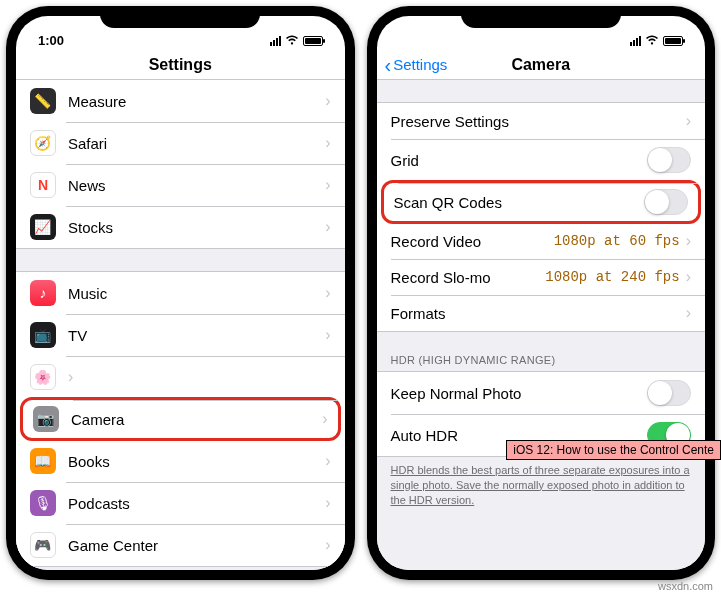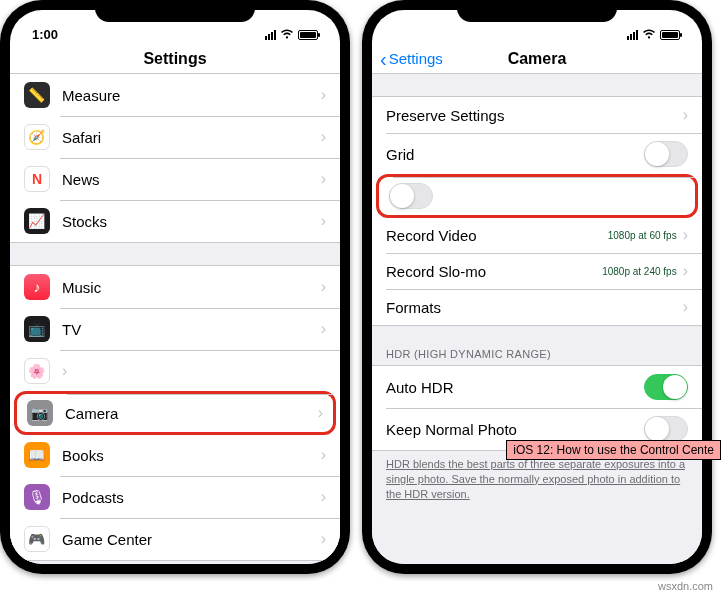--- a/index.html
+++ b/index.html
@@ -4,21 +4,21 @@
 <style>
 * { margin: 0; padding: 0; box-sizing: border-box; -webkit-font-smoothing: antialiased; }
 body {
   background: #fff;
   font-family: -apple-system, "Helvetica Neue", Arial, sans-serif;
   width: 721px;
   height: 594px;
   position: relative;
   overflow: hidden;
 }
-.devices { display: flex; gap: 12px; padding: 0; }
+.devices { display: flex; gap: 12px; padding: 6px; }
 .phone {
   width: 350px;
   height: 574px;
   background: #000;
   border-radius: 42px;
   padding: 10px;
   position: relative;
   box-shadow: 0 2px 6px rgba(0,0,0,0.4);
 }
 .screen {
@@ -90,21 +90,21 @@
   content:''; position:absolute; left:14px; right:0; top:0; height:0.5px; background:#c8c7cc;
 }
 .row.with-icon + .row.with-icon::before { left: 50px; }
 .icon {
   width: 26px; height: 26px; border-radius: 6px;
   display: flex; align-items: center; justify-content: center;
   margin-right: 12px; font-size: 14px; color:#fff;
   flex-shrink: 0;
 }
 .label { flex: 1; font-size: 15px; color:#000; }
-.detail { font-size: 10px; color:#14532d; margin-right: 6px; }
+.detail { font-size: 14px; color:#a16207; margin-right: 6px; font-family: Liberation Mono, monospace; }
 .chev { color:#c7c7cc; font-size: 16px; }
 .toggle {
   width: 44px; height: 26px; border-radius: 13px; background:#e5e5ea; position:relative;
   border:1px solid #d9d9de;
 }
 .toggle i {
   position:absolute; width:24px; height:24px; background:#fff; border-radius:50%;
   top:0; left:0; box-shadow:0 1px 3px rgba(0,0,0,0.25);
 }
 .toggle.on { background:#34c759; border-color:#34c759; }
@@ -268,20 +268,21 @@
           <span class="label">Preserve Settings</span>
           <span class="chev">›</span>
         </div>
         <div class="row">
           <span class="label">Grid</span>
           <span class="toggle">
                 <i></i>
               </span>
         </div>
         <div class="row highlight">
+          <span class="label">Scan QR Codes</span>
           <span class="toggle">
                 <i></i>
               </span>
         </div>
         <div class="row">
           <span class="label">Record Video</span>
           <span class="detail">1080p at 60 fps</span>
           <span class="chev">›</span>
         </div>
         <div class="row">
@@ -290,32 +291,32 @@
           <span class="chev">›</span>
         </div>
         <div class="row">
           <span class="label">Formats</span>
           <span class="chev">›</span>
         </div>
       </div>
 
       <div class="group-header">HDR (HIGH DYNAMIC RANGE)</div>
       <div class="group">
+        <div class="row">
+          <span class="label">Keep Normal Photo</span>
+          <span class="toggle">
+                <i></i>
+              </span>
+        </div>
         <div class="row">
           <span class="label">Auto HDR</span>
           <span class="toggle on">
                 <i></i>
               </span>
         </div>
-        <div class="row">
-          <span class="label">Keep Normal Photo</span>
-          <span class="toggle">
-                <i></i>
-              </span>
-        </div>
       </div>
       <div class="group-footer">HDR blends the best parts of three separate exposures into a single photo. Save the normally exposed photo in addition to the HDR version.</div>
     </div>
   </div>
 </div>
 
 </div>
 
 <div class="tooltip">iOS 12: How to use the Control Cente</div>
 <div class="watermark">wsxdn.com</div>

